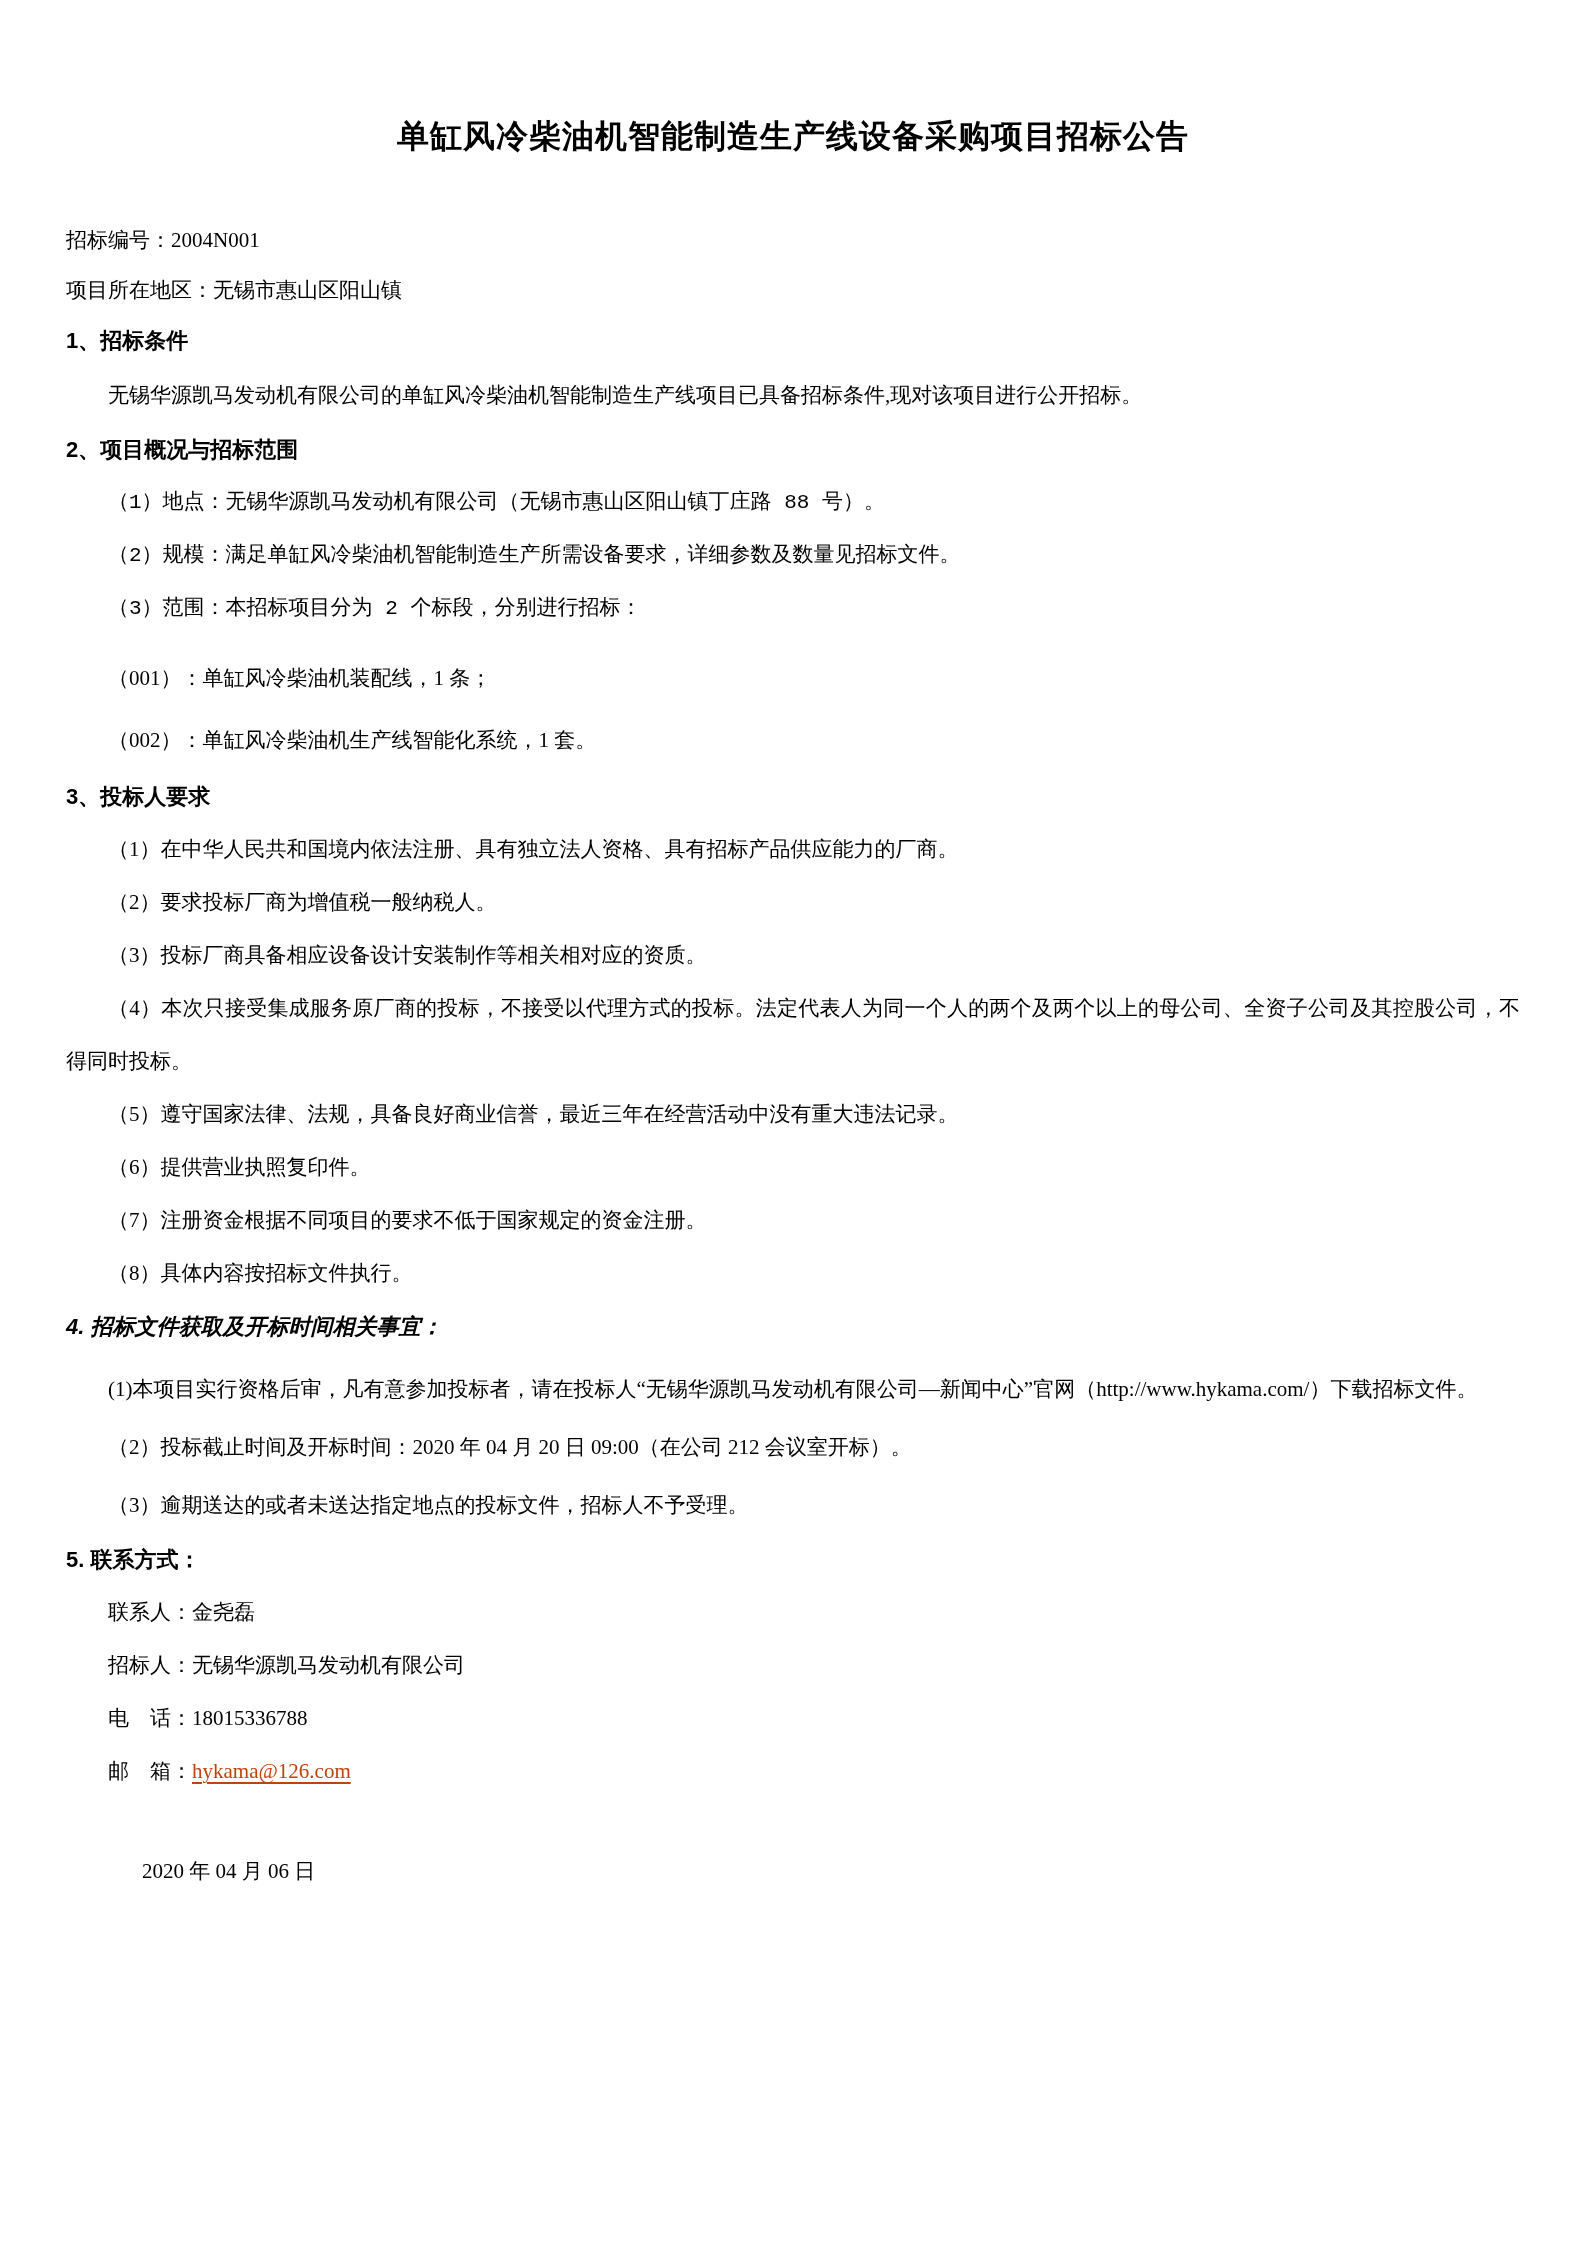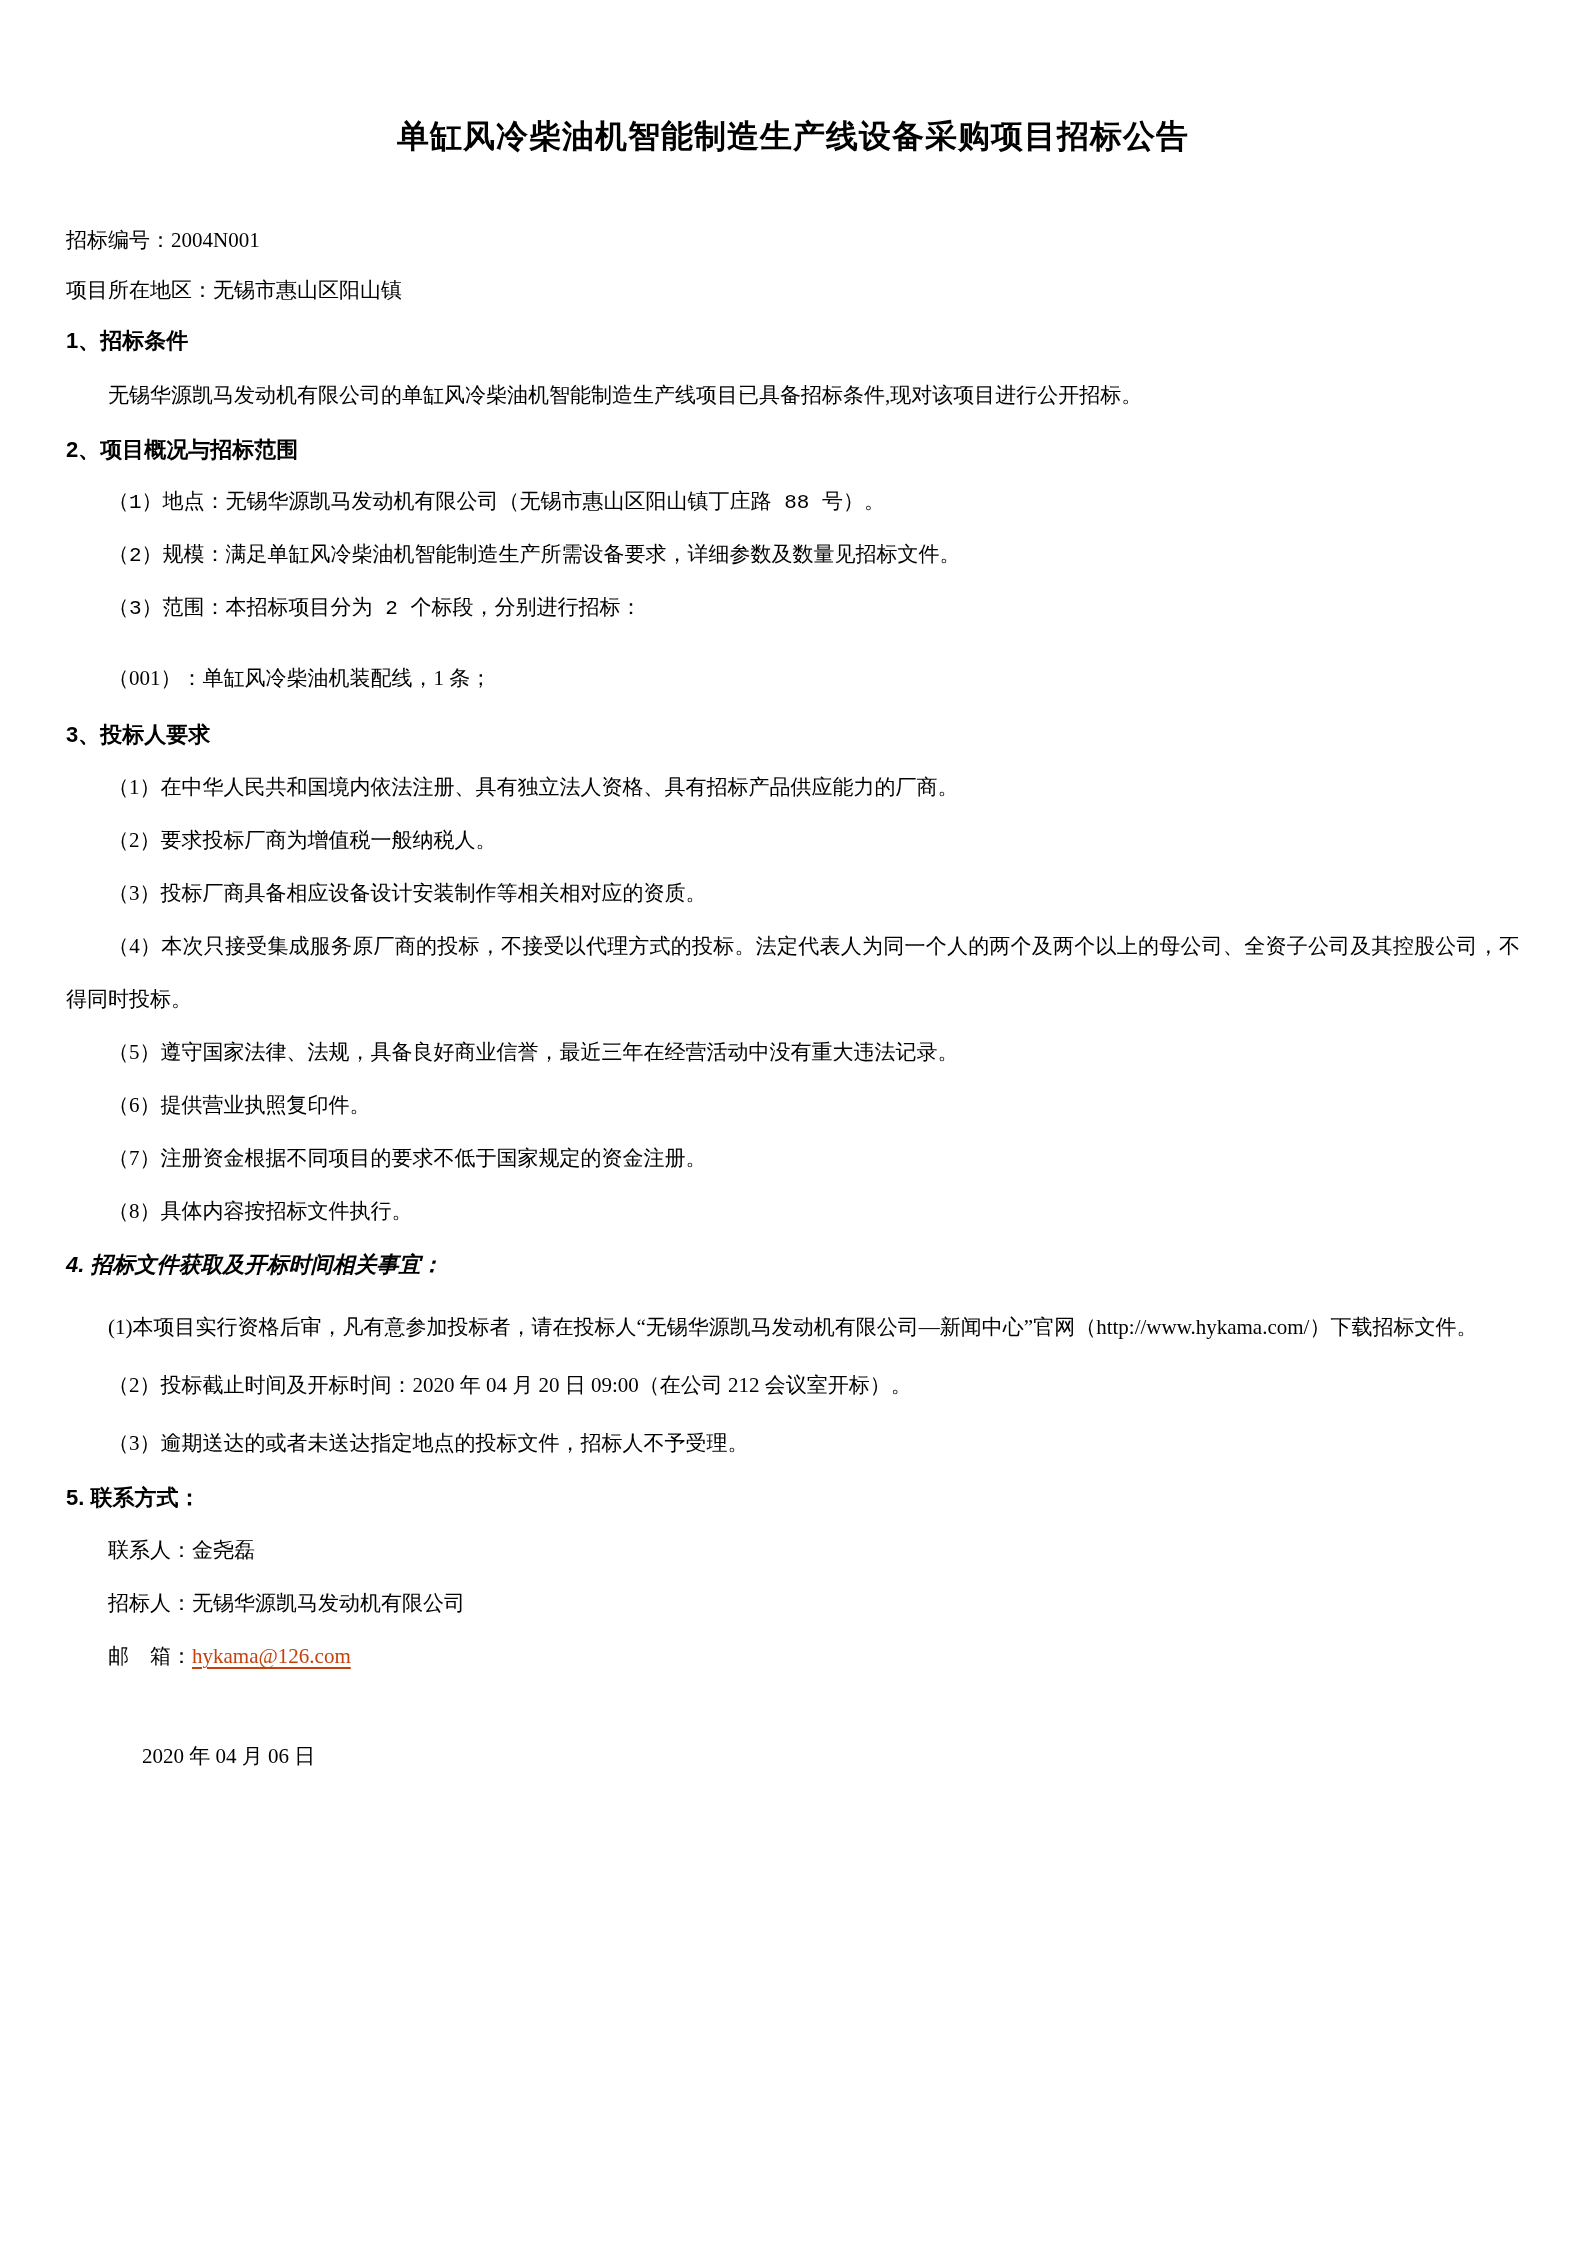--- a/index.html
+++ b/index.html
@@ -75,20 +75,21 @@
 
   <h2 class="sec">1、招标条件</h2>
   <p class="indent s1-body">无锡华源凯马发动机有限公司的单缸风冷柴油机智能制造生产线项目已具备招标条件,现对该项目进行公开招标。</p>
 
   <h2 class="sec">2、项目概况与招标范围</h2>
   <p class="indent s2-item">（1）地点：无锡华源凯马发动机有限公司（无锡市惠山区阳山镇丁庄路 88 号）。</p>
   <p class="indent s2-item">（2）规模：满足单缸风冷柴油机智能制造生产所需设备要求，详细参数及数量见招标文件。</p>
   <p class="indent s2-item">（3）范围：本招标项目分为 2 个标段，分别进行招标：</p>
   <div class="lots">
     <p class="indent lot">（001）：单缸风冷柴油机装配线，1 条；</p>
+    <p class="indent lot">（002）：单缸风冷柴油机生产线智能化系统，1 套。</p>
   </div>
 
   <h2 class="sec">3、投标人要求</h2>
   <p class="indent s3-item">（1）在中华人民共和国境内依法注册、具有独立法人资格、具有招标产品供应能力的厂商。</p>
   <p class="indent s3-item">（2）要求投标厂商为增值税一般纳税人。</p>
   <p class="indent s3-item">（3）投标厂商具备相应设备设计安装制作等相关相对应的资质。</p>
   <p class="indent s3-item">（4）本次只接受集成服务原厂商的投标，不接受以代理方式的投标。法定代表人为同一个人的两个及两个以上的母公司、全资子公司及其控股公司，不得同时投标。</p>
   <p class="indent s3-item">（5）遵守国家法律、法规，具备良好商业信誉，最近三年在经营活动中没有重大违法记录。</p>
   <p class="indent s3-item">（6）提供营业执照复印件。</p>
   <p class="indent s3-item">（7）注册资金根据不同项目的要求不低于国家规定的资金注册。</p>
@@ -97,17 +98,18 @@
   <h2 class="sec sec4">4. 招标文件获取及开标时间相关事宜：</h2>
   <div class="s4-block">
     <p class="indent s4-item">(1)本项目实行资格后审，凡有意参加投标者，请在投标人“无锡华源凯马发动机有限公司—新闻中心”官网（http://www.hykama.com/）下载招标文件。</p>
     <p class="indent s4-item">（2）投标截止时间及开标时间：2020 年 04 月 20 日 09:00（在公司 212 会议室开标）。</p>
     <p class="indent s4-item">（3）逾期送达的或者未送达指定地点的投标文件，招标人不予受理。</p>
   </div>
 
   <h2 class="sec">5. 联系方式：</h2>
   <p class="indent contact">联系人：金尧磊</p>
   <p class="indent contact">招标人：无锡华源凯马发动机有限公司</p>
+  <p class="indent contact"><span>电　话：</span><span>18015336788</span></p>
   <p class="indent contact"><span>邮　箱：</span><a href="#" class="email-link">hykama@126.com</a></p>
 
   <p class="date-line"><span>2020 年 04 月 06 日</span></p>
 
 </div>
 
 </body></html>

